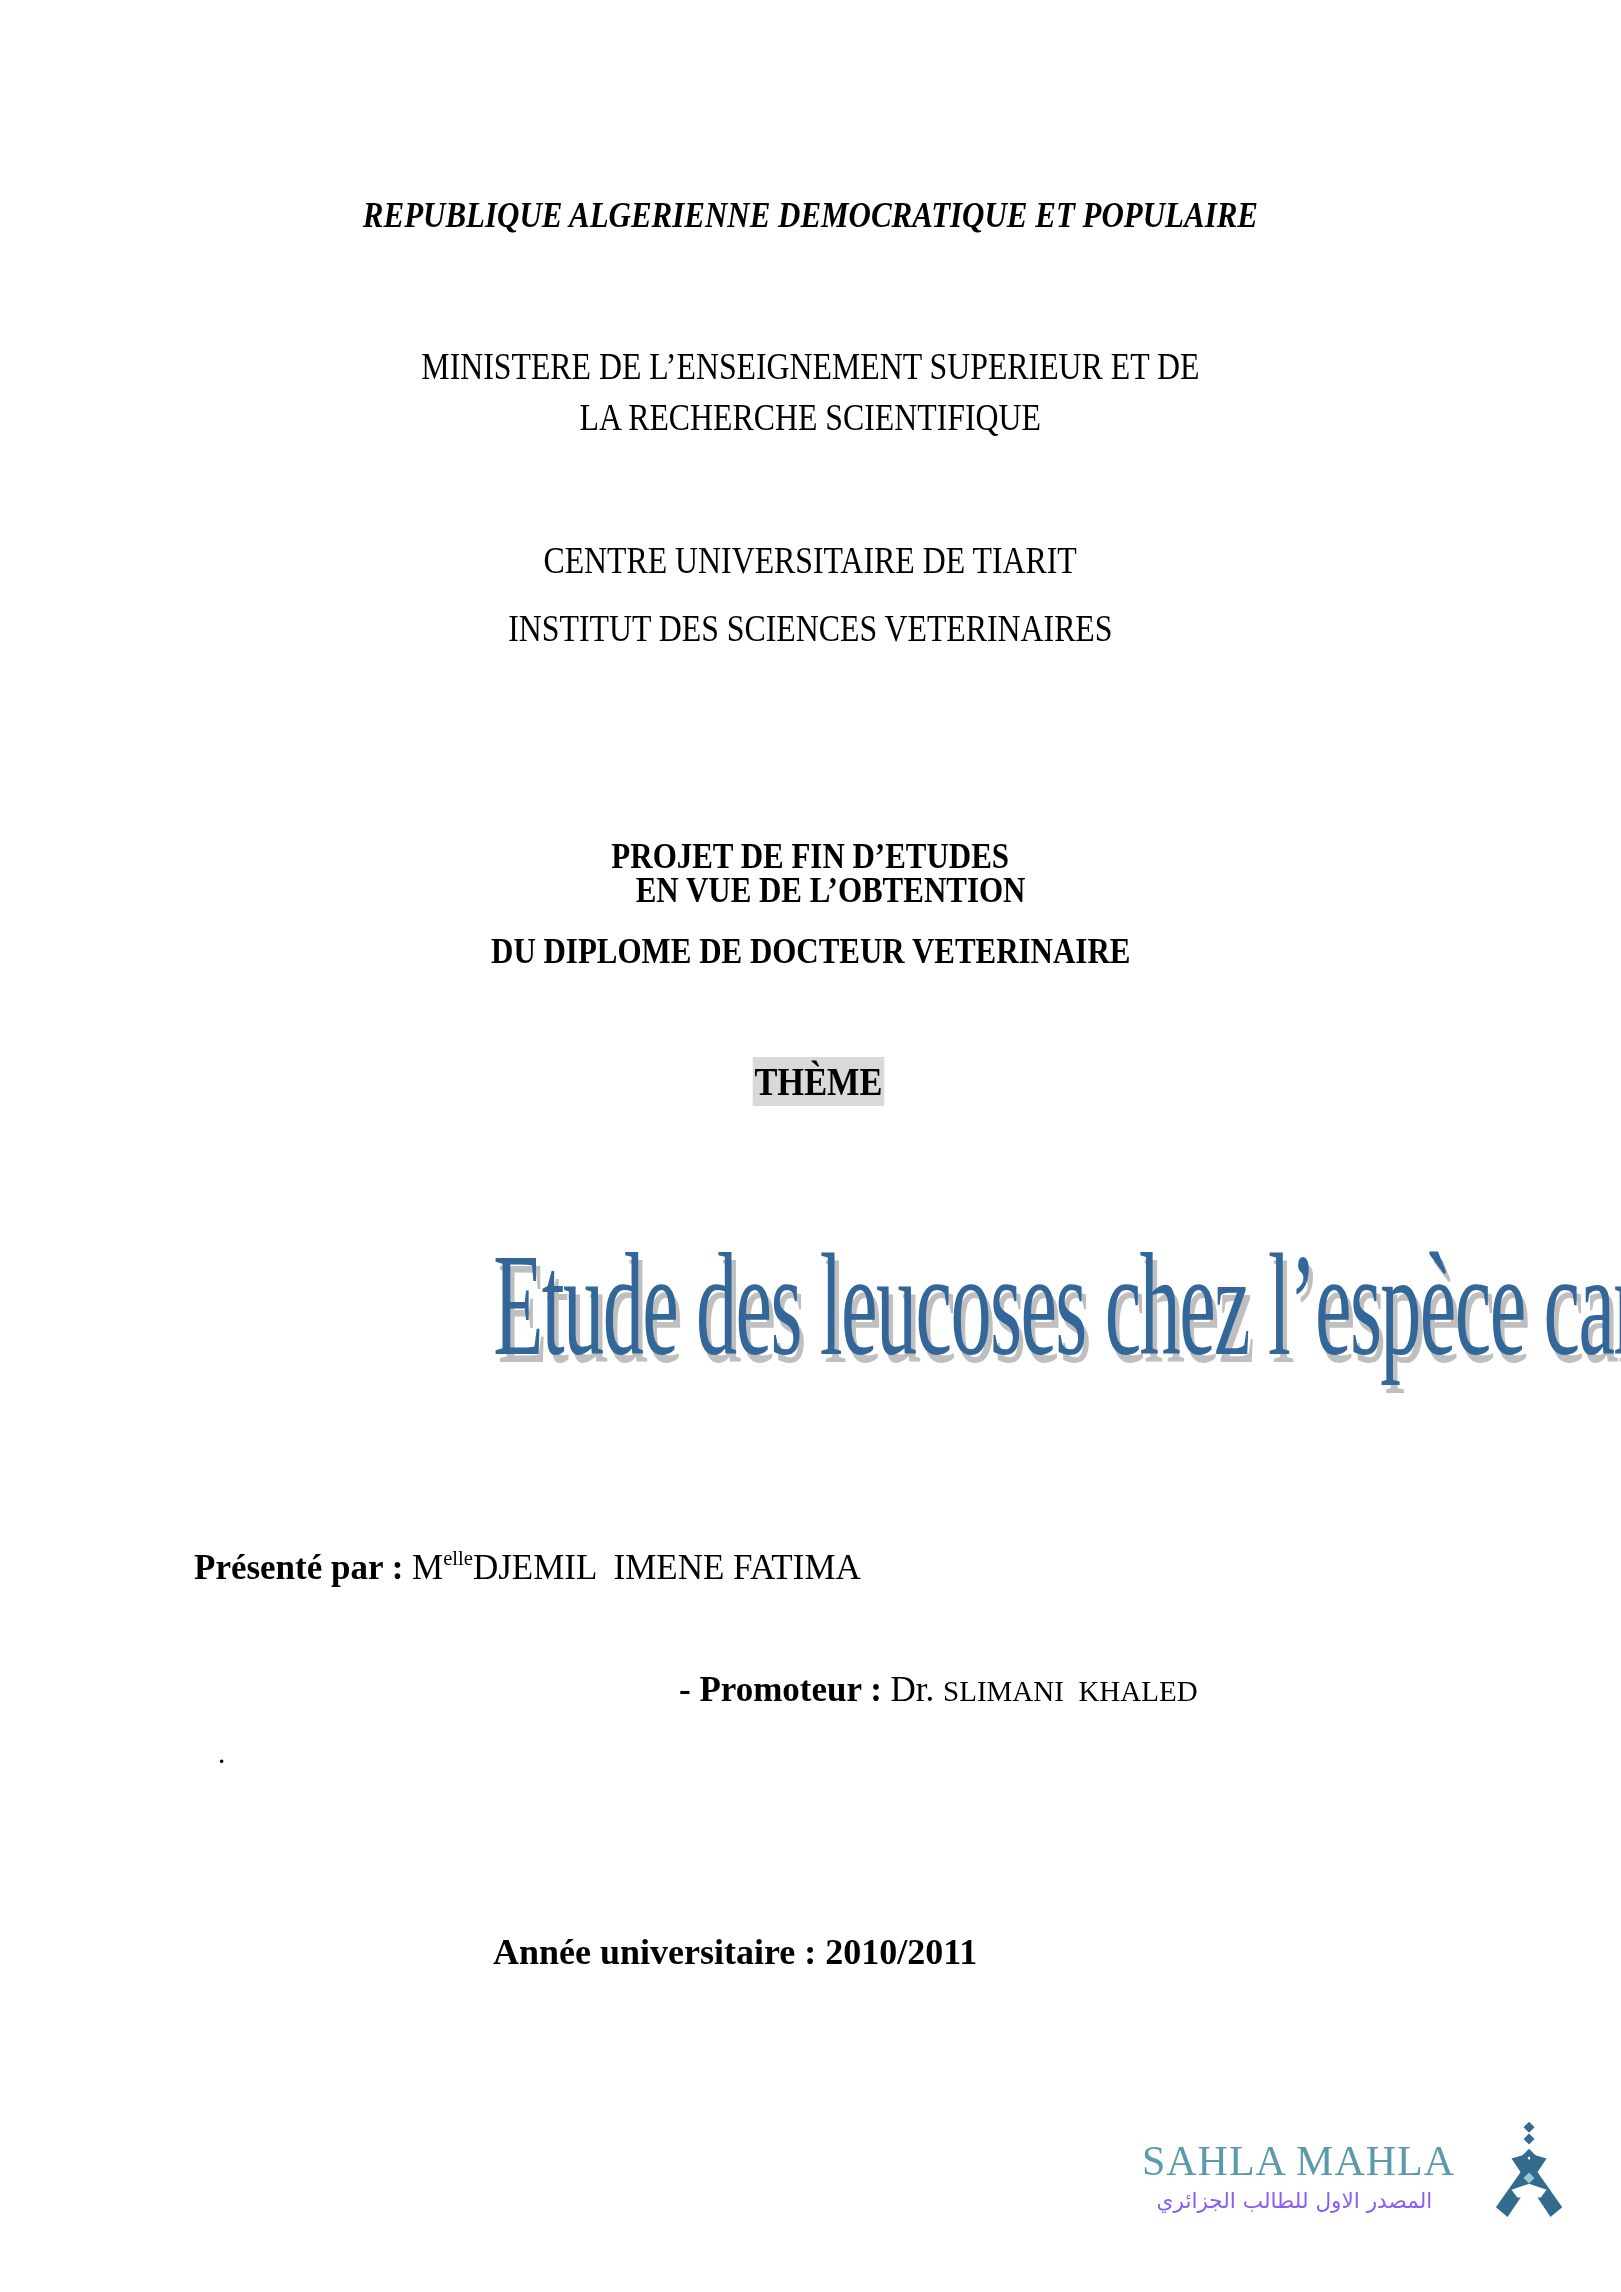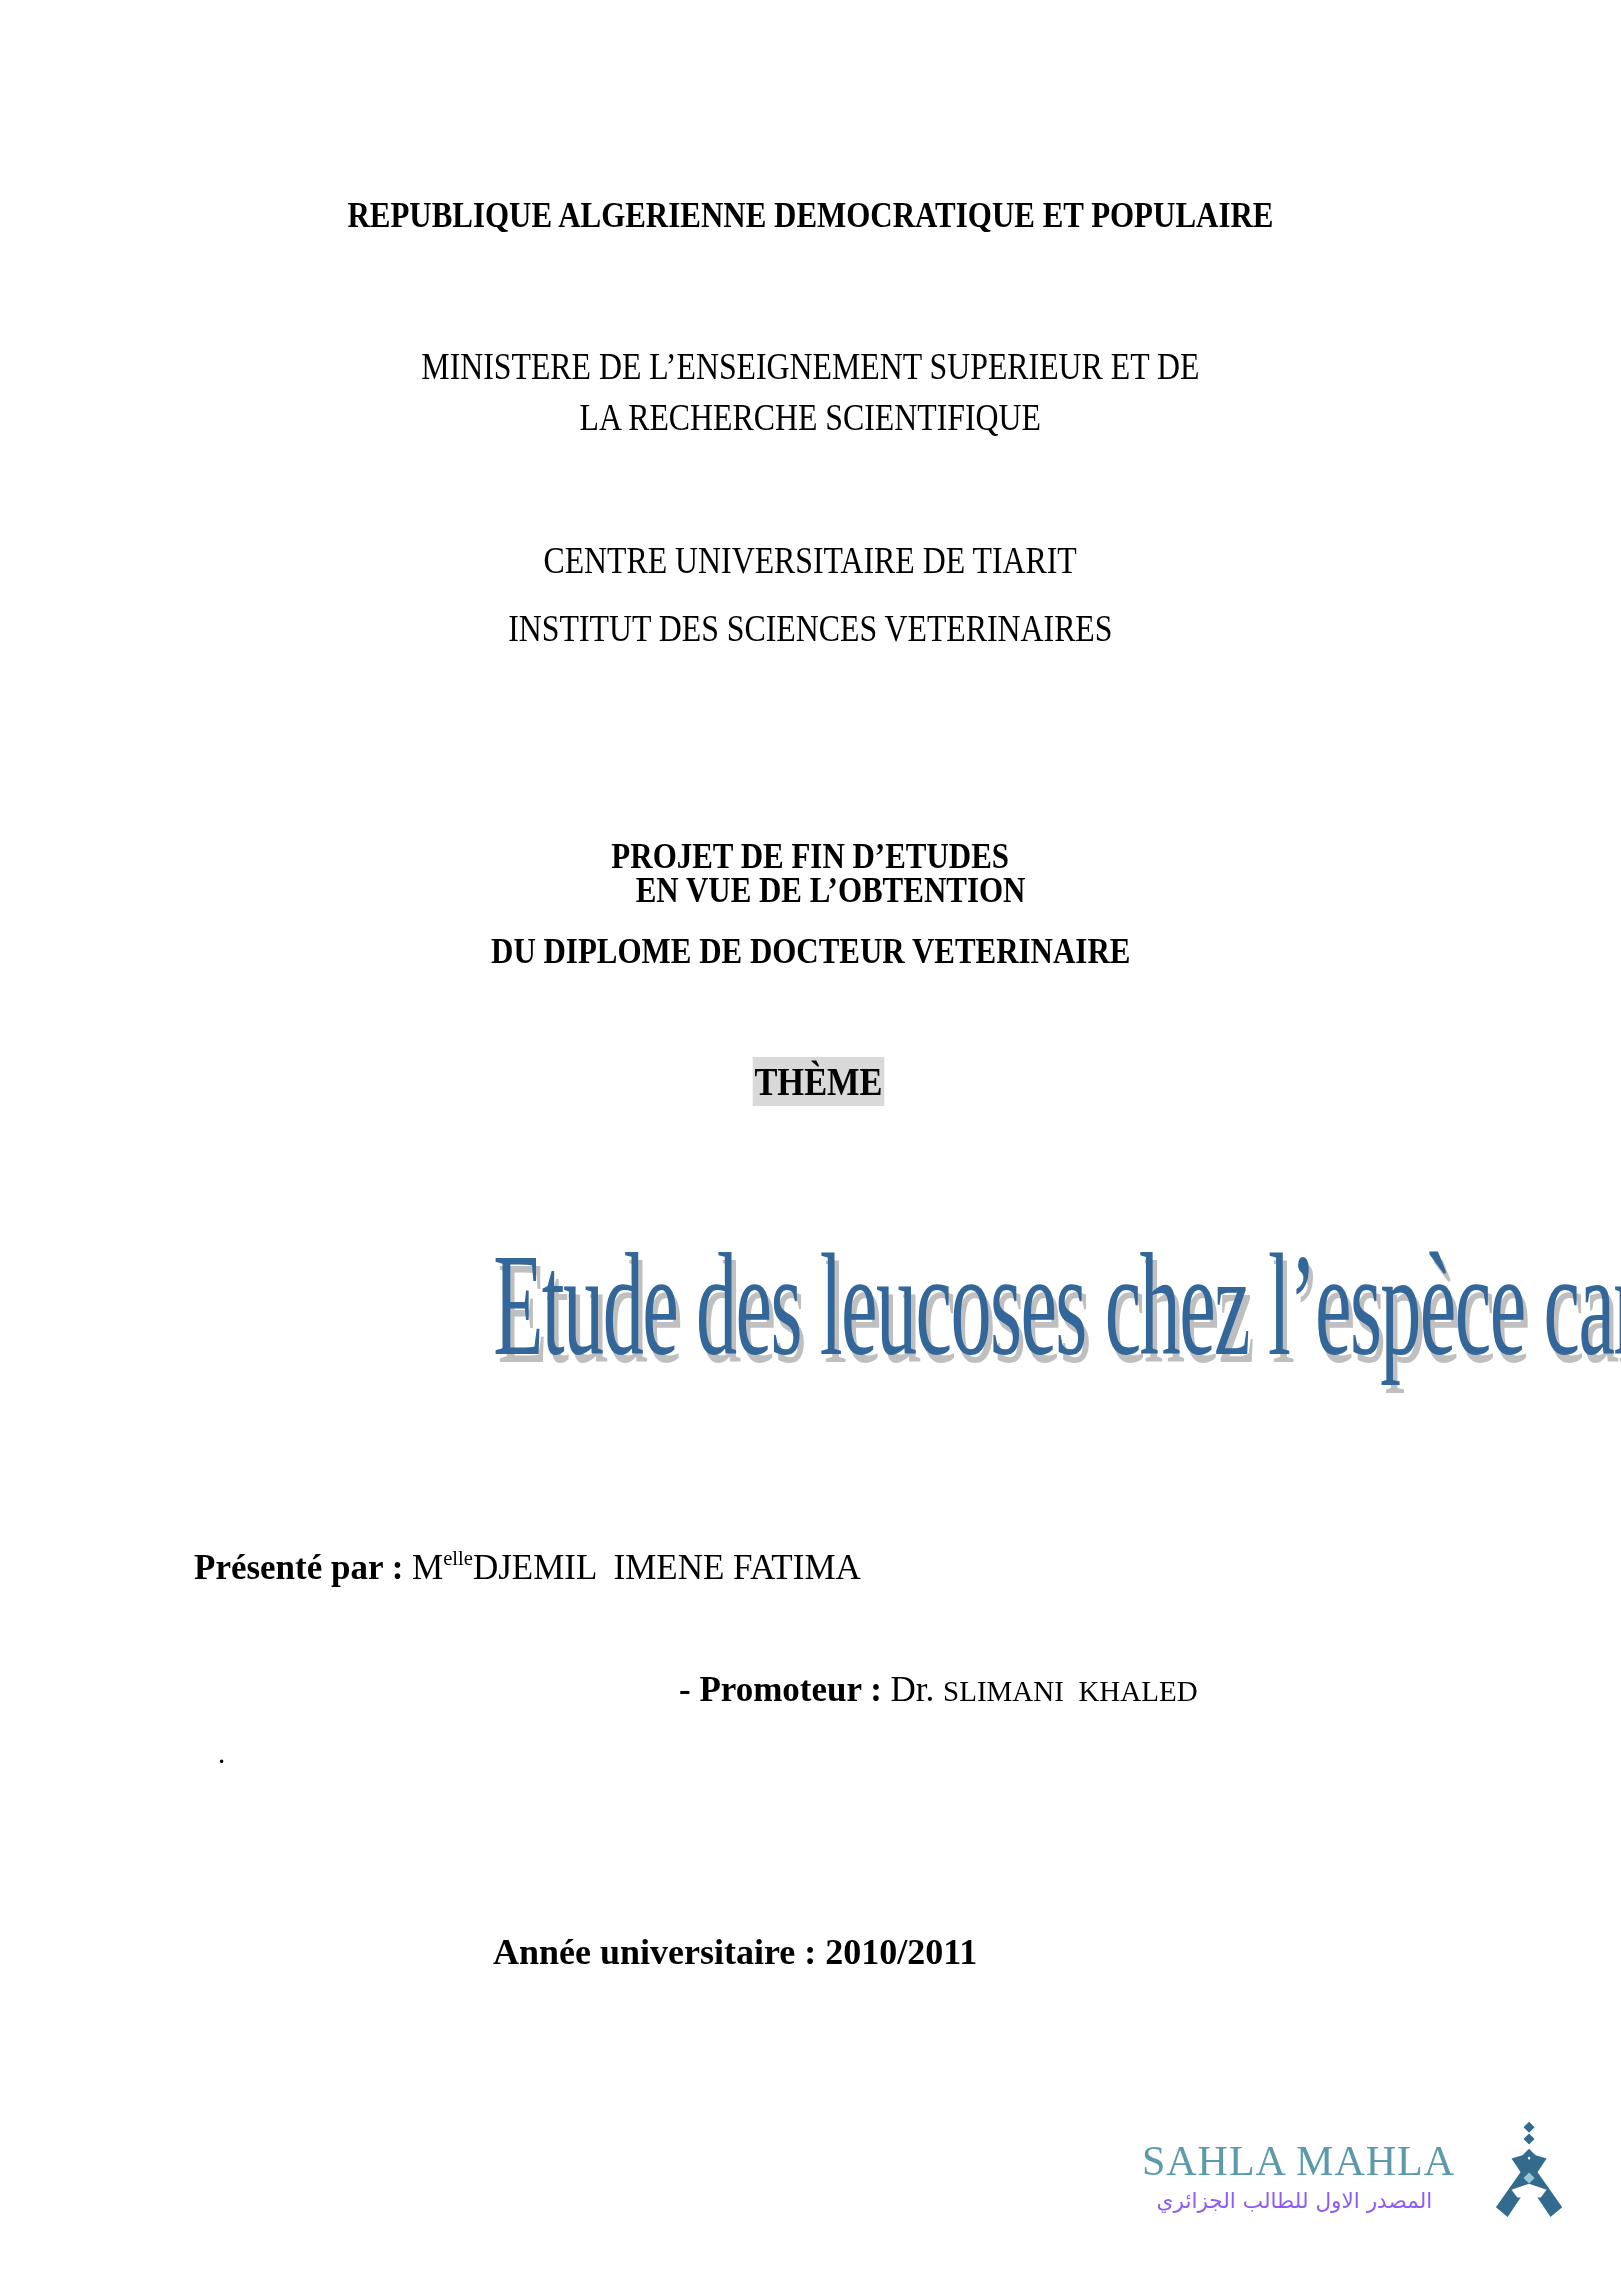--- a/index.html
+++ b/index.html
@@ -16,21 +16,21 @@
   sup { font-size:20.6px; vertical-align:13.7px; }
   .sc { font-size:29px;text-align:center; }
   .logo { position:absolute; left:1137px; top:2137px; width:431px; height:98px; }
   .logo-text { position:absolute; left:4.9px; top:0; font-family:Liberation Serif, serif; font-size:42px; color:#5b9aaa; letter-spacing:1px; }
   .logo-ar { position:absolute; left:19.6px; top:51px; font-family:"DejaVu Sans", sans-serif; font-size:21.6px; color:#8b5cf6; direction:rtl; }
   .logo-mark { position:absolute; left:355px; top:-17.6px; width:78px; height:118px; }
 </style>
 </head>
 <body>
 
-<div class="line h-bold" style="top:194px;"><span class="cond">REPUBLIQUE ALGERIENNE DEMOCRATIQUE ET POPULAIRE</span></div>
+<div class="line h-bold" style="top:194px;font-style:italic;"><span class="cond">REPUBLIQUE ALGERIENNE DEMOCRATIQUE ET POPULAIRE</span></div>
 
 <div class="line h-reg" style="top:345px;"><span class="cond">MINISTERE DE L’ENSEIGNEMENT SUPERIEUR ET DE</span></div>
 <div class="line h-reg" style="top:396px;"><span class="cond">LA RECHERCHE SCIENTIFIQUE</span></div>
 
 <div class="line h-reg" style="top:539px;"><span class="cond">CENTRE UNIVERSITAIRE DE TIARIT</span></div>
 <div class="line h-reg" style="top:607px;"><span class="cond">INSTITUT DES SCIENCES VETERINAIRES</span></div>
 
 <div class="line h-bold" style="top:835px;"><span class="cond">PROJET DE FIN D’ETUDES</span></div>
 <div class="line h-bold" style="top:869px;padding-left:20px;"><span class="cond">EN VUE DE L’OBTENTION</span></div>
 <div class="line h-bold" style="top:930px;"><span class="cond">DU DIPLOME DE DOCTEUR VETERINAIRE</span></div>

